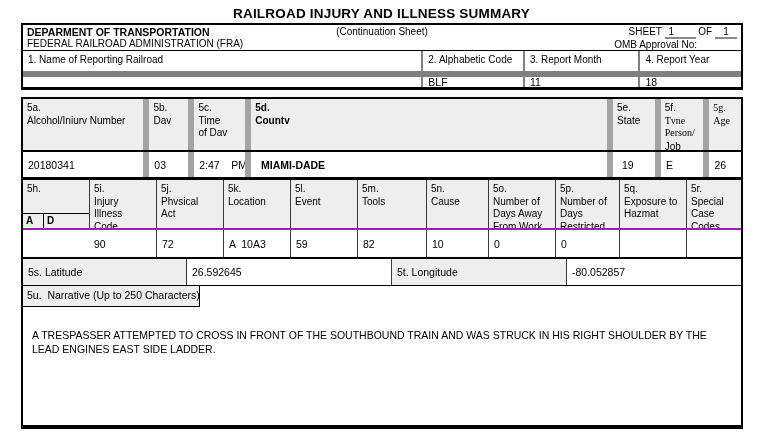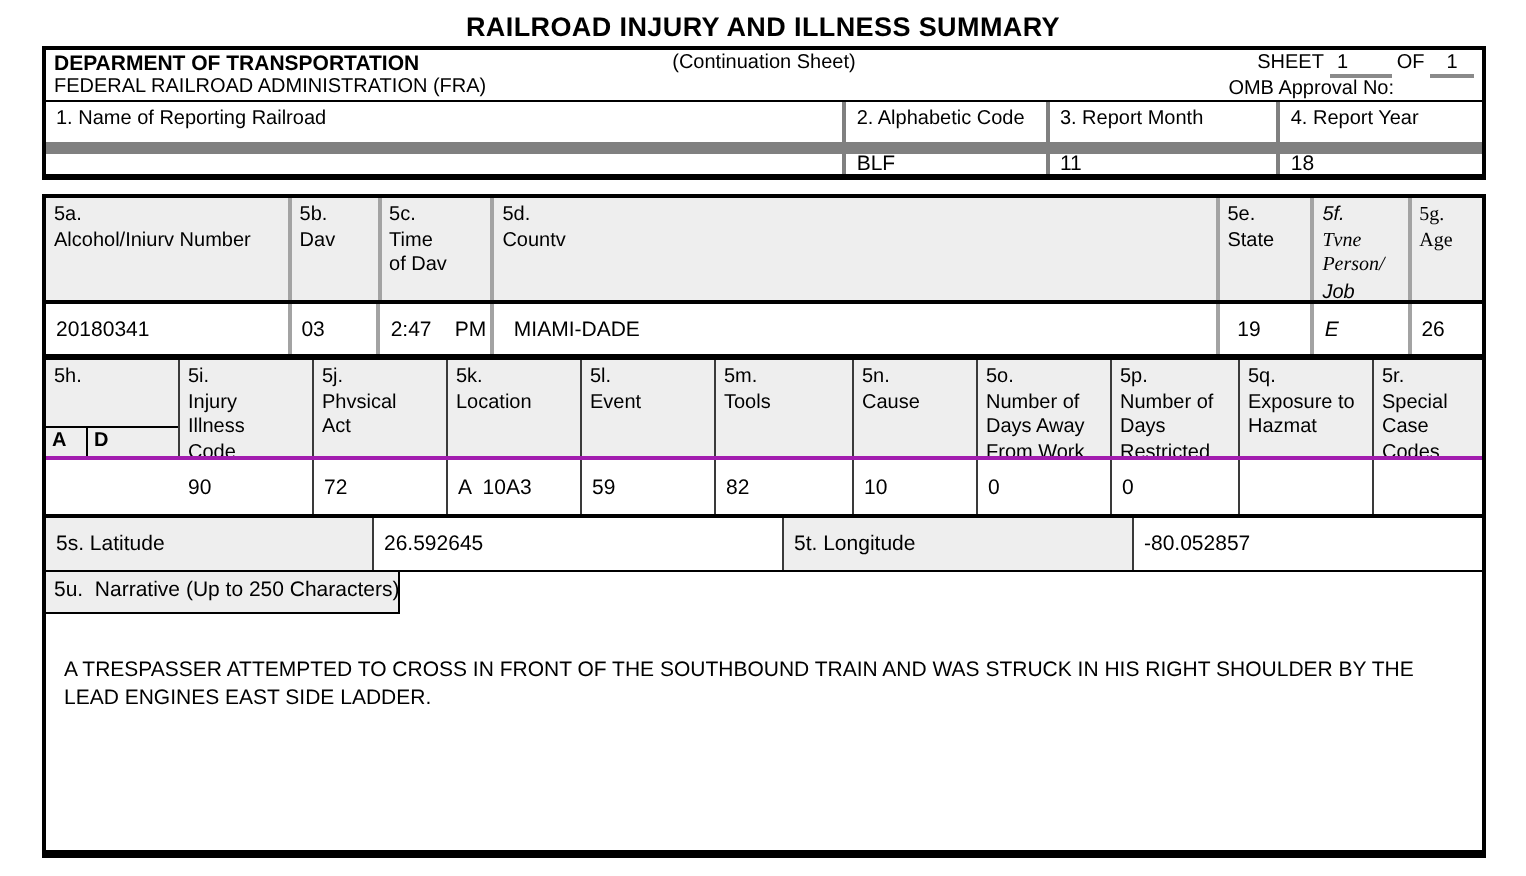--- a/index.html
+++ b/index.html
@@ -37,23 +37,23 @@
            border:2px solid #000;border-bottom-width:4px;box-sizing:border-box;background:#fff;}
   .row{display:flex;box-sizing:border-box;}
   .cell{box-sizing:border-box;overflow:hidden;}
   .lbl{background:#eeeeee;font-size:10px;line-height:12.5px;padding:3px 2px 0 4px;}
   .lbl .fid{margin-bottom:0px;}
   .val{font-size:10.5px;display:flex;align-items:center;padding-left:5px;}
 
   
   .s1-labels{height:53px;border-bottom:2px solid #000;}
   .s1-values{height:28px;border-bottom:3px solid #000;}
-  .s1-labels .cell + .cell, .s1-values .cell + .cell{border-left:2px solid #a3a3a3;}
-  .w5a{width:131px;} .w5b{width:48px;} .w5c{width:61px;} .w5d{width:394px;}
-  .w5e{width:51px;} .w5f{width:52px;font-style:italic;} .w5g{width:40px;}
+  .s1-labels .cell + .cell, .s1-values .cell + .cell{border-left:6px solid #a3a3a3;}
+  .w5a{width:131px;} .w5b{width:48px;} .w5c{width:61px;} .w5d{width:394px;font-weight:bold;}
+  .w5e{width:51px;} .w5f{width:52px;} .w5g{width:40px;}
   .serif{font-family:"Liberation Serif", serif;}
   .jobcode{border-bottom:1px solid #000;display:block;margin-top:1px;}
   .pad10{padding-left:10px;}
   .pad9{padding-left:9px;}
 
   
   .s2-labels{height:50px;border-bottom:2px solid #a21caf;}
   .s2-values{height:29px;border-bottom:2px solid #000;}
   .s2-labels .cell + .cell, .s2-values .cell + .cell{border-left:1px solid #3a3a3a;}
   .w5h{width:66px;} .w5i{width:67px;} .w5j{width:67px;} .w5k{width:67px;}

